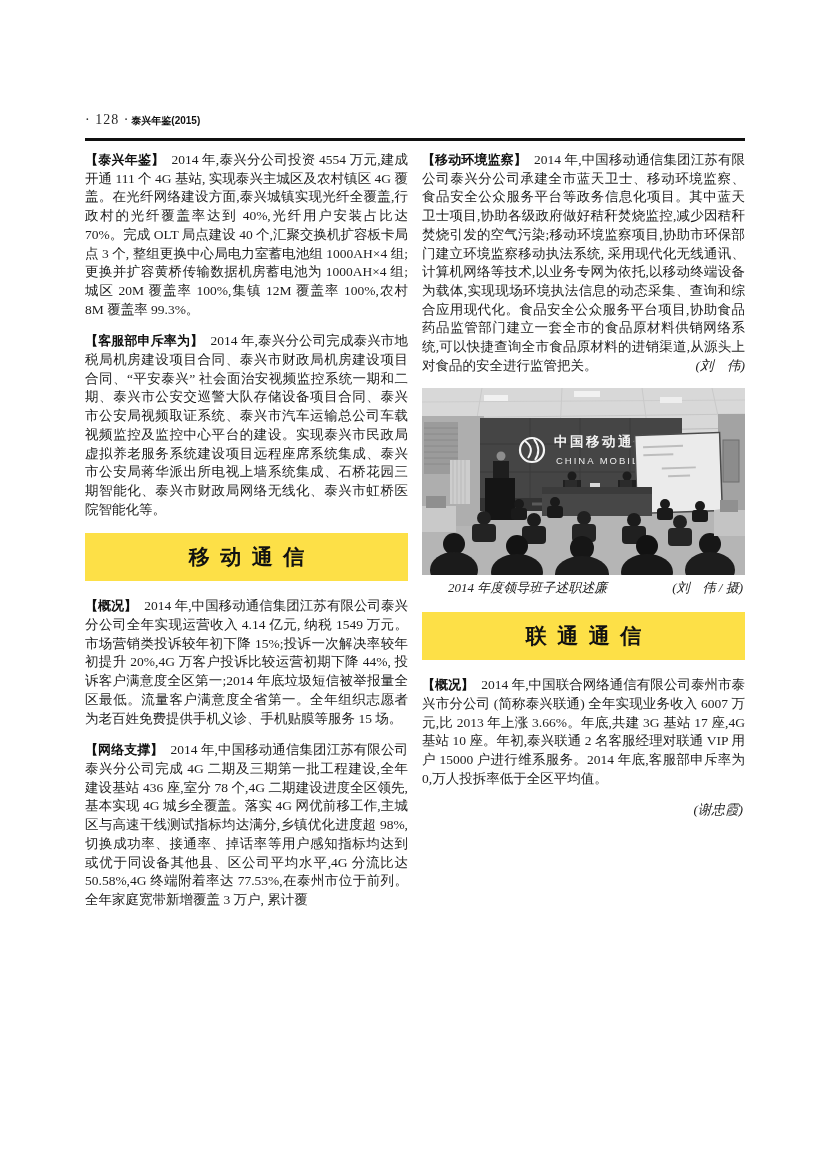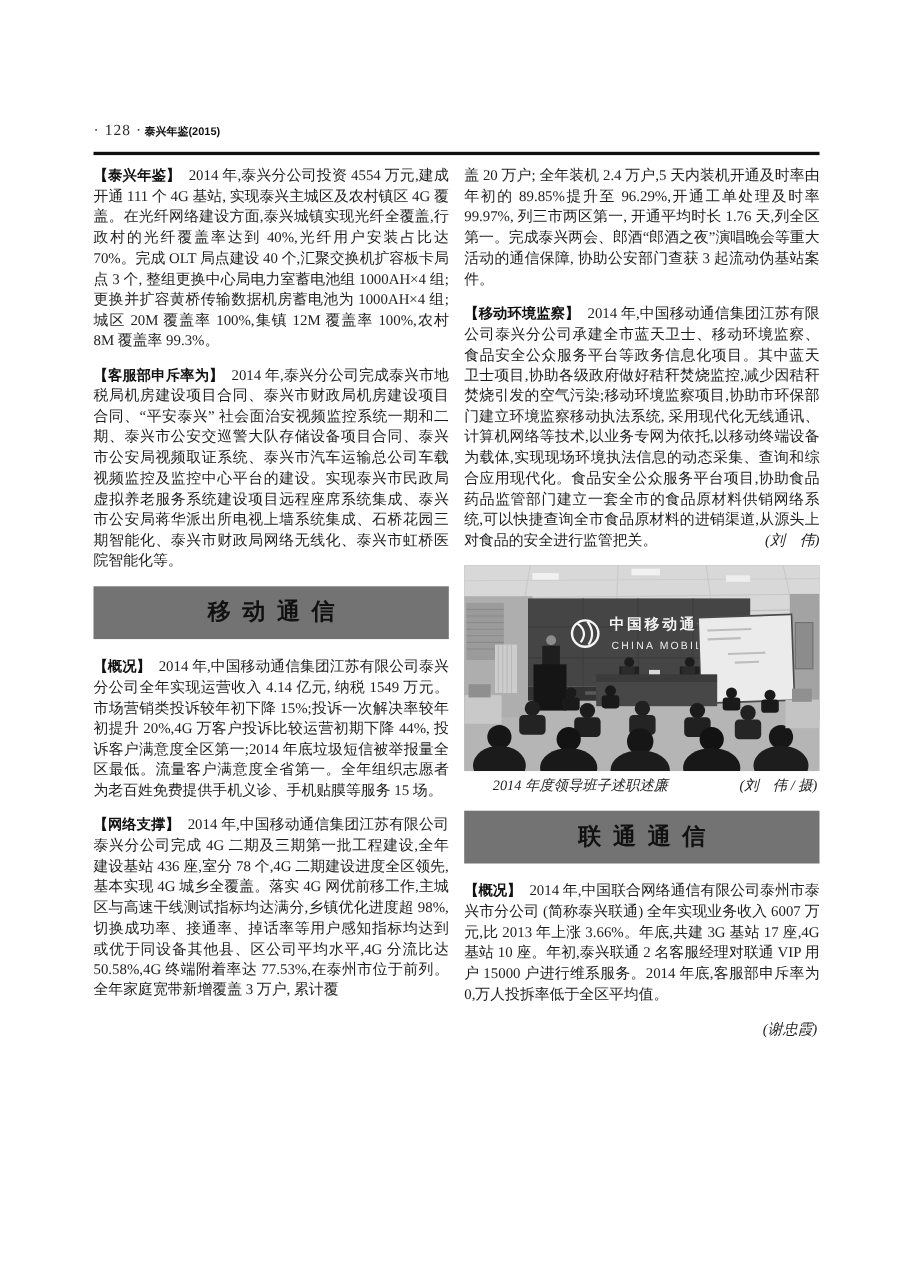--- a/index.html
+++ b/index.html
@@ -18,21 +18,21 @@
 
   .columns { display:flex; gap:14px; }
   .col { width:323px; font-size:13.5px; line-height:18.7px; text-align:justify; }
 
   .para { margin:0 0 13px 0; }
   .plabel { font-family:"Liberation Sans","DejaVu Sans",sans-serif; font-weight:bold; font-size:13px; margin-right:0.55em; color:#111; }
   .author { float:right; font-style:italic; }
   .author-line { text-align:right; font-style:italic; margin:8px 2px 10px 0; }
 
   .section-box {
-    background:#737373; height:48px; margin:14px 0 16px 0;
+    background:#fde047; height:48px; margin:14px 0 16px 0;
     display:flex; align-items:center; justify-content:center;
   }
   .section-title {
     font-family:"Liberation Sans","DejaVu Sans",sans-serif; font-weight:bold;
     font-size:21px; color:#111; letter-spacing:0.5em; text-indent:0.5em;
   }
 
   .photo-wrap { width:323px; height:187px; margin:2px 0 4px 0; position:relative; background:#bdbdbd; }
   .photo-wrap svg { display:block; }
 
@@ -67,21 +67,20 @@
         </div>
 
         <p class="para"><b class="plabel">【概况】</b><span>2014 年,中国移动通信集团江苏有限公司泰兴分公司全年实现运营收入 4.14 亿元, 纳税 1549 万元。市场营销类投诉较年初下降 15%;投诉一次解决率较年初提升 20%,4G 万客户投诉比较运营初期下降 44%, 投诉客户满意度全区第一;2014 年底垃圾短信被举报量全区最低。流量客户满意度全省第一。全年组织志愿者为老百姓免费提供手机义诊、手机贴膜等服务 15 场。</span></p>
 
         <p class="para"><b class="plabel">【网络支撑】</b><span>2014 年,中国移动通信集团江苏有限公司泰兴分公司完成 4G 二期及三期第一批工程建设,全年建设基站 436 座,室分 78 个,4G 二期建设进度全区领先, 基本实现 4G 城乡全覆盖。落实 4G 网优前移工作,主城区与高速干线测试指标均达满分,乡镇优化进度超 98%,切换成功率、接通率、掉话率等用户感知指标均达到或优于同设备其他县、区公司平均水平,4G 分流比达 50.58%,4G 终端附着率达 77.53%,在泰州市位于前列。全年家庭宽带新增覆盖 3 万户, 累计覆</span></p>
 
       </div>
 
       <div class="col">
 
-        <p class="para"><span>盖 20 万户; 全年装机 2.4 万户,5 天内装机开通及时率由年初的 89.85%提升至 96.29%,开通工单处理及时率 99.97%, 列三市两区第一, 开通平均时长 1.76 天,列全区第一。完成泰兴两会、郎酒“郎酒之夜”演唱晚会等重大活动的通信保障, 协助公安部门查获 3 起流动伪基站案件。</span></p>
 
         <p class="para"><b class="plabel">【移动环境监察】</b><span>2014 年,中国移动通信集团江苏有限公司泰兴分公司承建全市蓝天卫士、移动环境监察、食品安全公众服务平台等政务信息化项目。其中蓝天卫士项目,协助各级政府做好秸秆焚烧监控,减少因秸秆焚烧引发的空气污染;移动环境监察项目,协助市环保部门建立环境监察移动执法系统, 采用现代化无线通讯、计算机网络等技术,以业务专网为依托,以移动终端设备为载体,实现现场环境执法信息的动态采集、查询和综合应用现代化。食品安全公众服务平台项目,协助食品药品监管部门建立一套全市的食品原材料供销网络系统,可以快捷查询全市食品原材料的进销渠道,从源头上对食品的安全进行监管把关。</span><span class="author">(刘　伟)</span></p>
 
         <div class="photo-wrap">
           <svg viewBox="0 0 323 187" width="323" height="187">
 
             <rect x="0" y="0" width="323" height="187" fill="#b5b5b5"></rect>
 
             <g>
               <rect x="0" y="0" width="323" height="50" fill="#d8d8d8"></rect>

